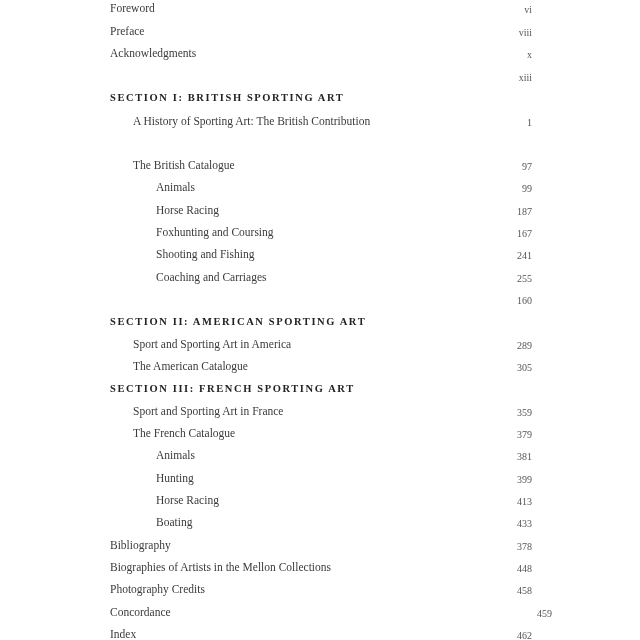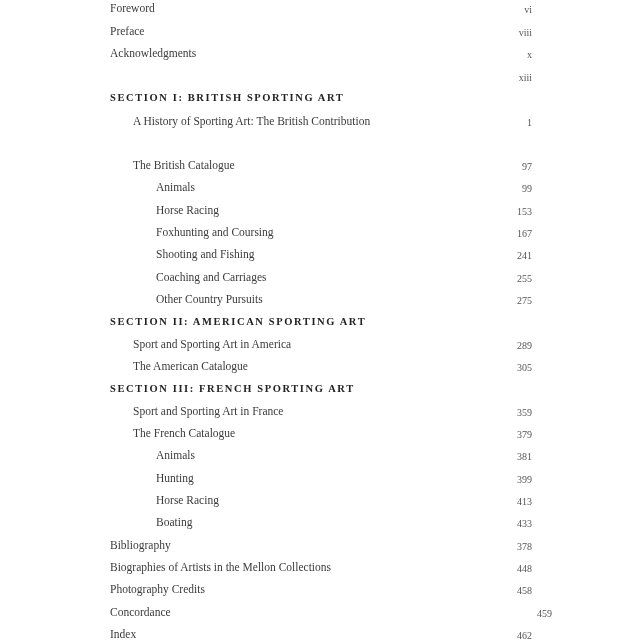--- a/index.html
+++ b/index.html
@@ -87,37 +87,36 @@
     <div class="row level-1" style="top: 157px;">
       <span class="title">The British Catalogue</span>
       <span class="page-num">97</span>
     </div>
     <div class="row level-2" style="top: 179px;">
       <span class="title">Animals</span>
       <span class="page-num">99</span>
     </div>
     <div class="row level-2" style="top: 202px;">
       <span class="title">Horse Racing</span>
-      <span class="page-num">153</span>
+      <span class="page-num">187</span>
     </div>
     <div class="row level-2" style="top: 224px;">
       <span class="title">Foxhunting and Coursing</span>
       <span class="page-num">167</span>
     </div>
     <div class="row level-2" style="top: 246px;">
       <span class="title">Shooting and Fishing</span>
       <span class="page-num">241</span>
     </div>
     <div class="row level-2" style="top: 269px;">
       <span class="title">Coaching and Carriages</span>
       <span class="page-num">255</span>
     </div>
     <div class="row level-2" style="top: 291px;">
-      <span class="title">Other Country Pursuits</span>
-      <span class="page-num">275</span>
+      <span class="page-num">160</span>
     </div>
     <div class="row section" style="top: 314px;">
       <span class="title">SECTION II: AMERICAN SPORTING ART</span>
     </div>
     <div class="row level-1" style="top: 336px;">
       <span class="title">Sport and Sporting Art in America</span>
       <span class="page-num">289</span>
     </div>
     <div class="row level-1" style="top: 358px;">
       <span class="title">The American Catalogue</span>

